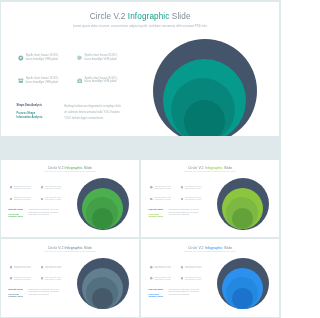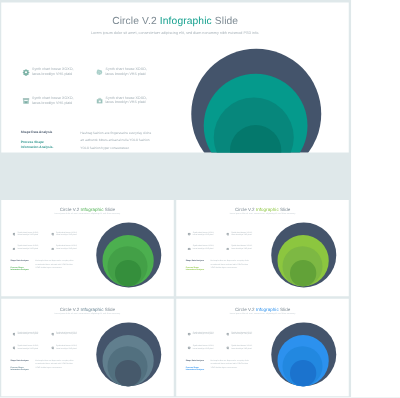--- a/index.html
+++ b/index.html
@@ -2,21 +2,21 @@
 <html><head>
 <meta charset="utf-8">
 <style>
 *{margin:0;padding:0;box-sizing:border-box}
 html,body{width:281px;height:318px;overflow:hidden;background:#fff;
  font-family:"Liberation Sans",sans-serif}
 .page{position:relative;width:281px;height:318px;background:#dfe8ea}
 .slide{position:absolute;background:#fff;overflow:hidden}
 
 
-.hero{left:1px;top:1.6px;width:278.3px;height:120px}
+.hero{left:1px;top:1.6px;width:278.3px;height:134px}
 .hero-title{position:absolute;left:0;top:10.4px;width:100%;text-align:center;
  font-size:8.2px;color:#7e8b94;white-space:nowrap;letter-spacing:.1px}
 .hero-title .accent{color:#16a18f}
 .hero-sub{position:absolute;left:0;top:22.2px;width:100%;text-align:center;
  font-size:3.0px;color:#a9b3ba;white-space:nowrap;letter-spacing:.008px}
 
 .feat{position:absolute}
 .feat .icwrap{position:absolute;left:0;top:0;width:5.6px;height:5.6px;display:block}
 .feat .icwrap svg{display:block;width:100%;height:100%}
 .feat .tx{position:absolute;left:7.5px;top:-1.1px;font-size:2.88px;line-height:3.75px;

